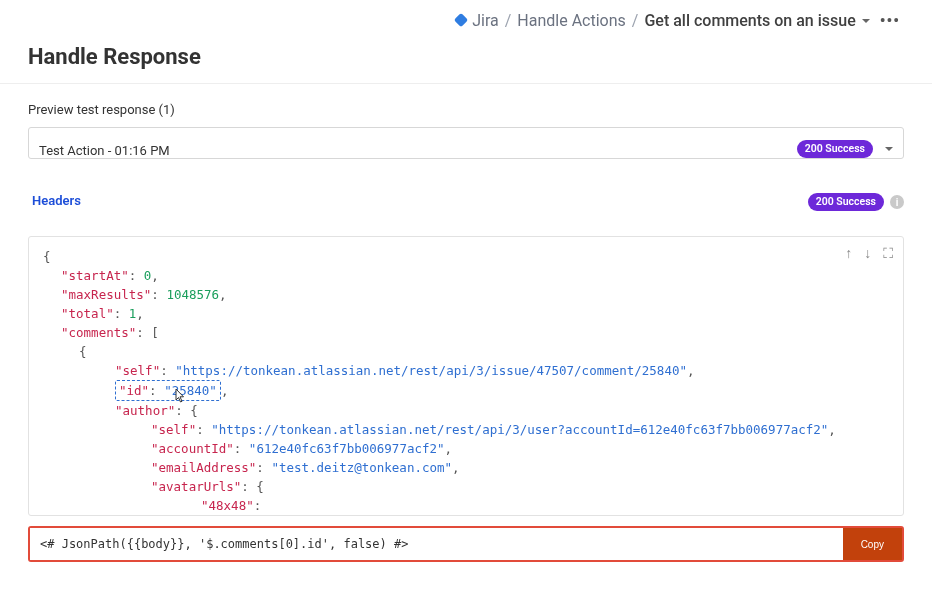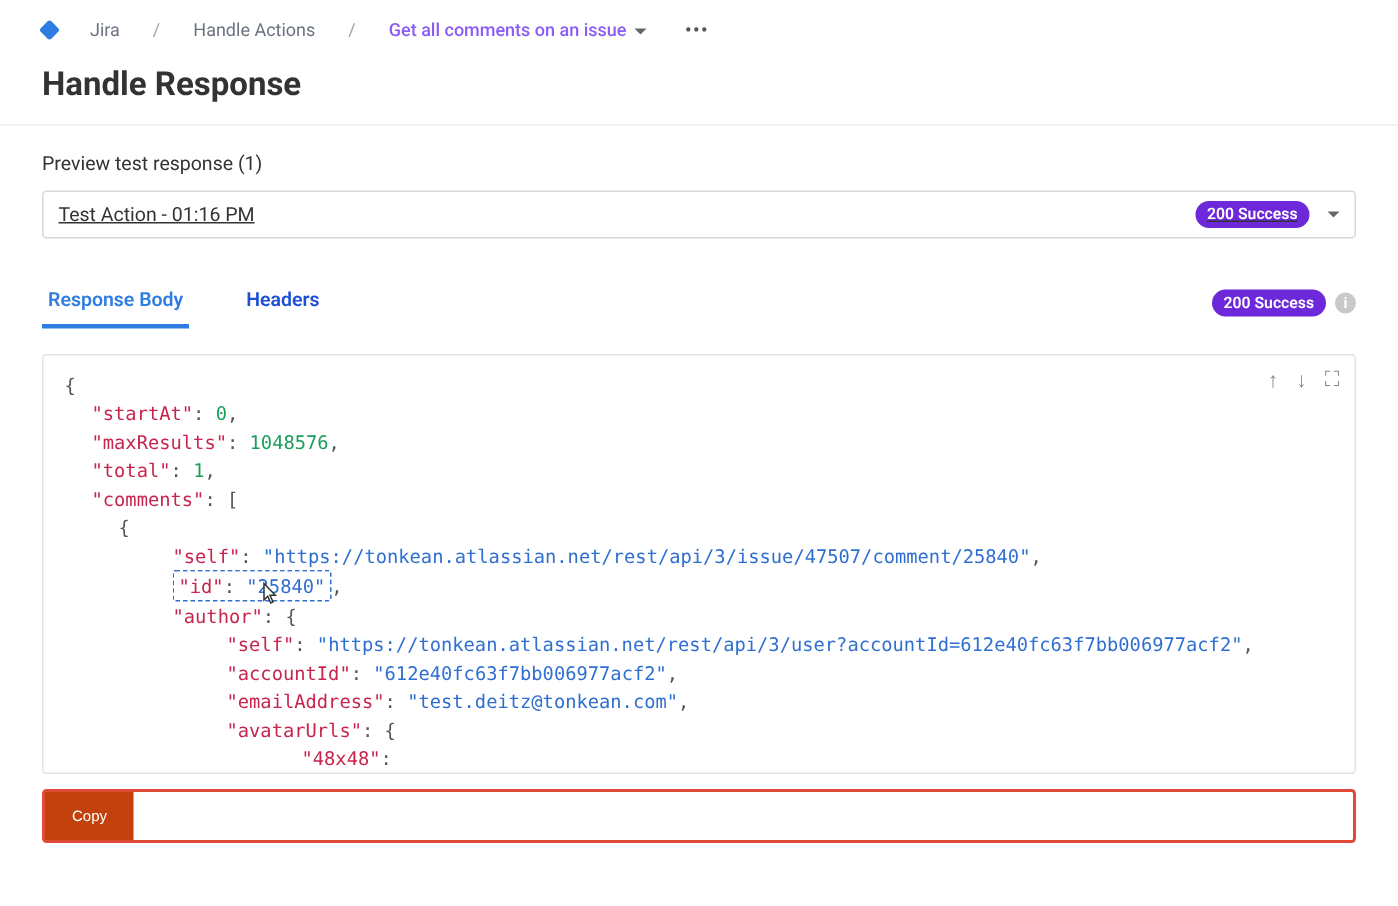--- a/index.html
+++ b/index.html
@@ -9,34 +9,35 @@
       color: #333;
       font-size: 13px;
       width: 932px;
       height: 604px;
       overflow: hidden;
       padding: 8px 28px 0 28px;
     }
     .breadcrumb {
       display: flex;
       align-items: center;
-      gap: 22px;
+      gap: 6px;
       color: #6b7280;
-      font-size: 12px;
+      font-size: 16px;
       height: 24px;
+      justify-content: flex-end;
     }
     .breadcrumb-diamond {
       width: 10px; height: 10px;
       transform: rotate(45deg);
       background: #2f7de1;
       border-radius: 2px;
     }
     .breadcrumb a { color: #6b7280; text-decoration: none; }
     .breadcrumb .sep { color: #9ca3af; }
-    .breadcrumb .current { color: #8b5cf6; font-weight: 500; }
+    .breadcrumb .current { color: #404040; font-weight: 500; }
     .chev-down {
       display:inline-block;
       width:0;height:0;
       border-left:4px solid transparent;
       border-right:4px solid transparent;
       border-top:4px solid #666;
       margin-left:2px;
       vertical-align: middle;
     }
     .more-dots { letter-spacing: 1px; color:#555; font-weight:bold; cursor:pointer; padding:0 4px; }
@@ -47,28 +48,27 @@
       margin: 12px 0 14px 0;
     }
     .hr { height:1px; background:#eee; margin: 0 -28px 18px -28px; }
     .section-label {
       font-size: 13px;
       font-weight: 400;
       margin-bottom: 10px;
     }
     .test-select {
       display:flex;
-      align-items:center;
+      align-items:flex-end;
       justify-content:space-between;
       border:1px solid #d7d7d7;
       border-radius:3px;
       height:32px;
       padding: 0 10px;
       cursor:pointer;
-      text-decoration:underline;
     }
     .badge {
       display:inline-flex;
       align-items:center;
       background:#6d28d9;
       color:#fff;
       font-size:10.5px;
       font-weight:600;
       border-radius: 10px;
       padding: 2px 8px;
@@ -199,21 +199,20 @@
 
 <div class="test-select">
   <span>Test Action - 01:16 PM</span>
   <span class="test-right">
     <span class="badge">200 Success</span>
     <span class="chev-down"></span>
   </span>
 </div>
 
 <div class="tabs">
-  <div class="tab active">Response Body</div>
   <div class="tab">Headers</div>
   <div class="tab-right">
     <span class="badge">200 Success</span>
     <span class="info-icon">i</span>
   </div>
 </div>
 
 <div class="json-panel">
   <div class="json-toolbar">
     <span>↑</span>
@@ -240,14 +239,15 @@
     <div><span class="ind i6"></span><span class="jk">"self"</span><span class="jp">: </span><span class="js">"<span>https://tonkean.atlassian.net/rest/api/3/user?accountId=612e40fc63f7bb006977acf2</span>"</span><span class="jp">,</span></div>
     <div><span class="ind i6"></span><span class="jk">"accountId"</span><span class="jp">: </span><span class="js">"<span>612e40fc63f7bb006977acf2</span>"</span><span class="jp">,</span></div>
     <div><span class="ind i6"></span><span class="jk">"emailAddress"</span><span class="jp">: </span><span class="js">"<span>test.deitz@tonkean.com</span>"</span><span class="jp">,</span></div>
     <div><span class="ind i6"></span><span class="jk">"avatarUrls"</span><span class="jp">: {</span></div>
     <div><span class="ind i7"></span><span class="jk">"<span>48x48</span>"</span><span class="jp">:</span></div>
     <div style="height:30px"></div>
   </div>
 </div>
 
 <div class="path-row">
+  <input class="path-input" value="&lt;# JsonPath({{body}}, '$.comments[0].id', false) #&gt;" style="">
   <button class="copy-btn">Copy</button>
 </div>
 
 </body></html>

